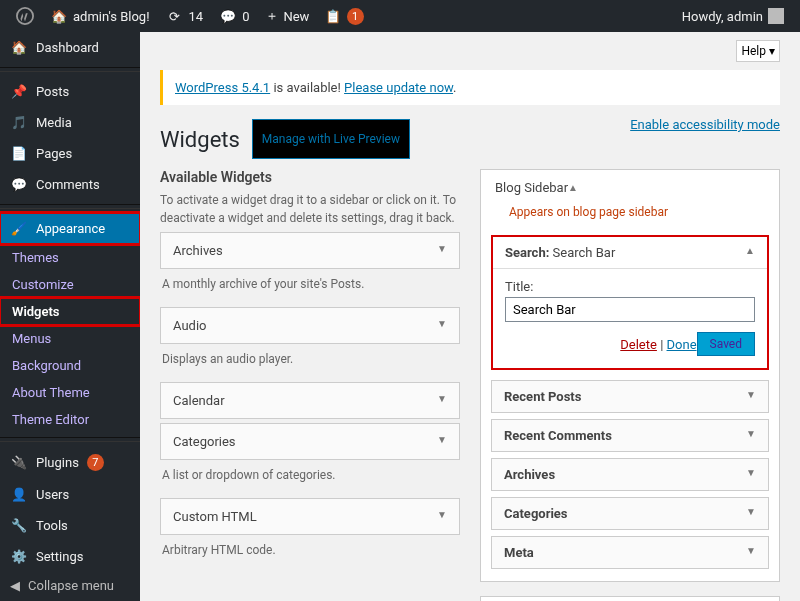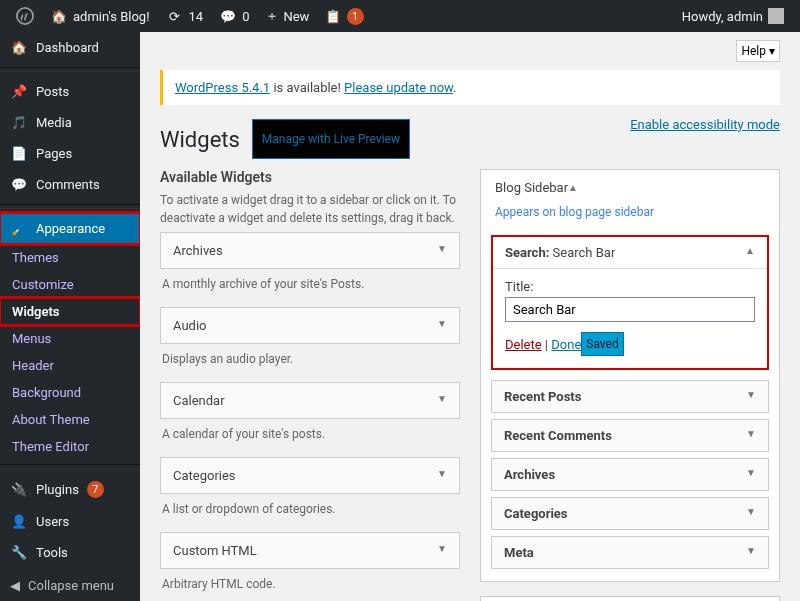--- a/index.html
+++ b/index.html
@@ -28,31 +28,31 @@
 .btn-outline{border:1px solid #0073aa;color:#0073aa;background:#000000;padding:12px 9px;font-size:12px;cursor:pointer}
 .access-link{float:right;color:#0073aa;text-decoration:underline;font-size:13px}
 .cols{display:flex;gap:20px}
 .col{flex:1;min-width:0}
 h2{font-size:14px;font-weight:600;margin-bottom:6px}
 .desc{font-size:12px;color:#666;margin-bottom:5px;line-height:1.5}
 .widget{border:1px solid #ccc;background:#fafafa;padding:10px 12px;display:flex;justify-content:space-between;cursor:pointer;margin-bottom:4px}
 .widget-desc{font-size:12px;color:#666;padding:4px 2px 16px}
 .panel{border:1px solid #ccc;background:#fff;margin-bottom:14px}
 .panel-head{padding:10px 14px;font-weight:400;display:flex;justify-content:flex-start;align-items:center;cursor:pointer}
-.panel-sub{padding:0 14px 10px;font-size:12px;color:#3b82f6}
+.panel-sub{padding:0 28px 10px;font-size:12px;color:#c2410c}
 .pw{border:1px solid #ccc;background:#fafafa;margin:6px 10px;padding:8px 12px;display:flex;justify-content:space-between;cursor:pointer}
 .pw-open{margin:6px 10px 10px;border:1px solid #ccc;background:#fff}
 .pw-head{padding:8px 12px;display:flex;justify-content:space-between;font-size:13px;border-bottom:1px solid #ddd}
 .pw-body{padding:10px 12px}
 .pw-body label{display:block;margin-bottom:3px;font-size:13px}
 .pw-body input{width:100%;padding:4px 7px;border:1px solid #7e8993;font-size:13px}
-.pw-actions{display:flex;align-items:center;justify-content:flex-start;padding:0 12px 12px}
+.pw-actions{display:flex;align-items:center;justify-content:flex-end;padding:0 12px 12px}
 .pw-actions .links a.del{color:#a00;text-decoration:underline}
 .pw-actions .links a.done{color:#0073aa;text-decoration:underline}
-.saved{background:#00a0d2;color:#0f172a;border:1px solid #0073aa;padding:4px 4px;font-size:12px}
+.saved{background:#00a0d2;color:#4c1d95;border:1px solid #0073aa;padding:4px 12px;font-size:12px}
 .tri{color:#777;font-size:10px}
 .ico{width:18px;text-align:center}
 .hl-red{outline:3px solid #d40000;outline-offset:-1px}
 .hl-red2{border:2px solid #d40000}
 </style>
 </head>
 <body>
 
 <div class="topbar">
   <div class="item">
@@ -113,21 +113,20 @@
       </div>
     <div class="menu-sep"></div>
     <div class="menu-item active hl-red">
         <span class="ico">🖌️</span>
         <span>Appearance</span>
       </div>
     <div class="sub-item">Themes</div>
     <div class="sub-item">Customize</div>
     <div class="sub-item current hl-red">Widgets</div>
     <div class="sub-item">Menus</div>
-    <div class="sub-item">Header</div>
     <div class="sub-item">Background</div>
     <div class="sub-item">About Theme</div>
     <div class="sub-item">Theme Editor</div>
     <div class="menu-sep"></div>
     <div class="menu-item">
         <span class="ico">🔌</span>
         <span>Plugins</span> 
         <span class="badge">7</span>
       </div>
     <div class="menu-item">
@@ -173,21 +172,20 @@
             <div class="widget-desc">A monthly archive of your site's Posts.</div>
             <div class="widget">
               <span>Audio</span>
               <span class="tri">▼</span>
             </div>
             <div class="widget-desc">Displays an audio player.</div>
             <div class="widget">
               <span>Calendar</span>
               <span class="tri">▼</span>
             </div>
-            <div class="widget-desc">A calendar of your site's posts.</div>
             <div class="widget">
               <span>Categories</span>
               <span class="tri">▼</span>
             </div>
             <div class="widget-desc">A list or dropdown of categories.</div>
             <div class="widget">
               <span>Custom HTML</span>
               <span class="tri">▼</span>
             </div>
             <div class="widget-desc">Arbitrary HTML code.</div>

